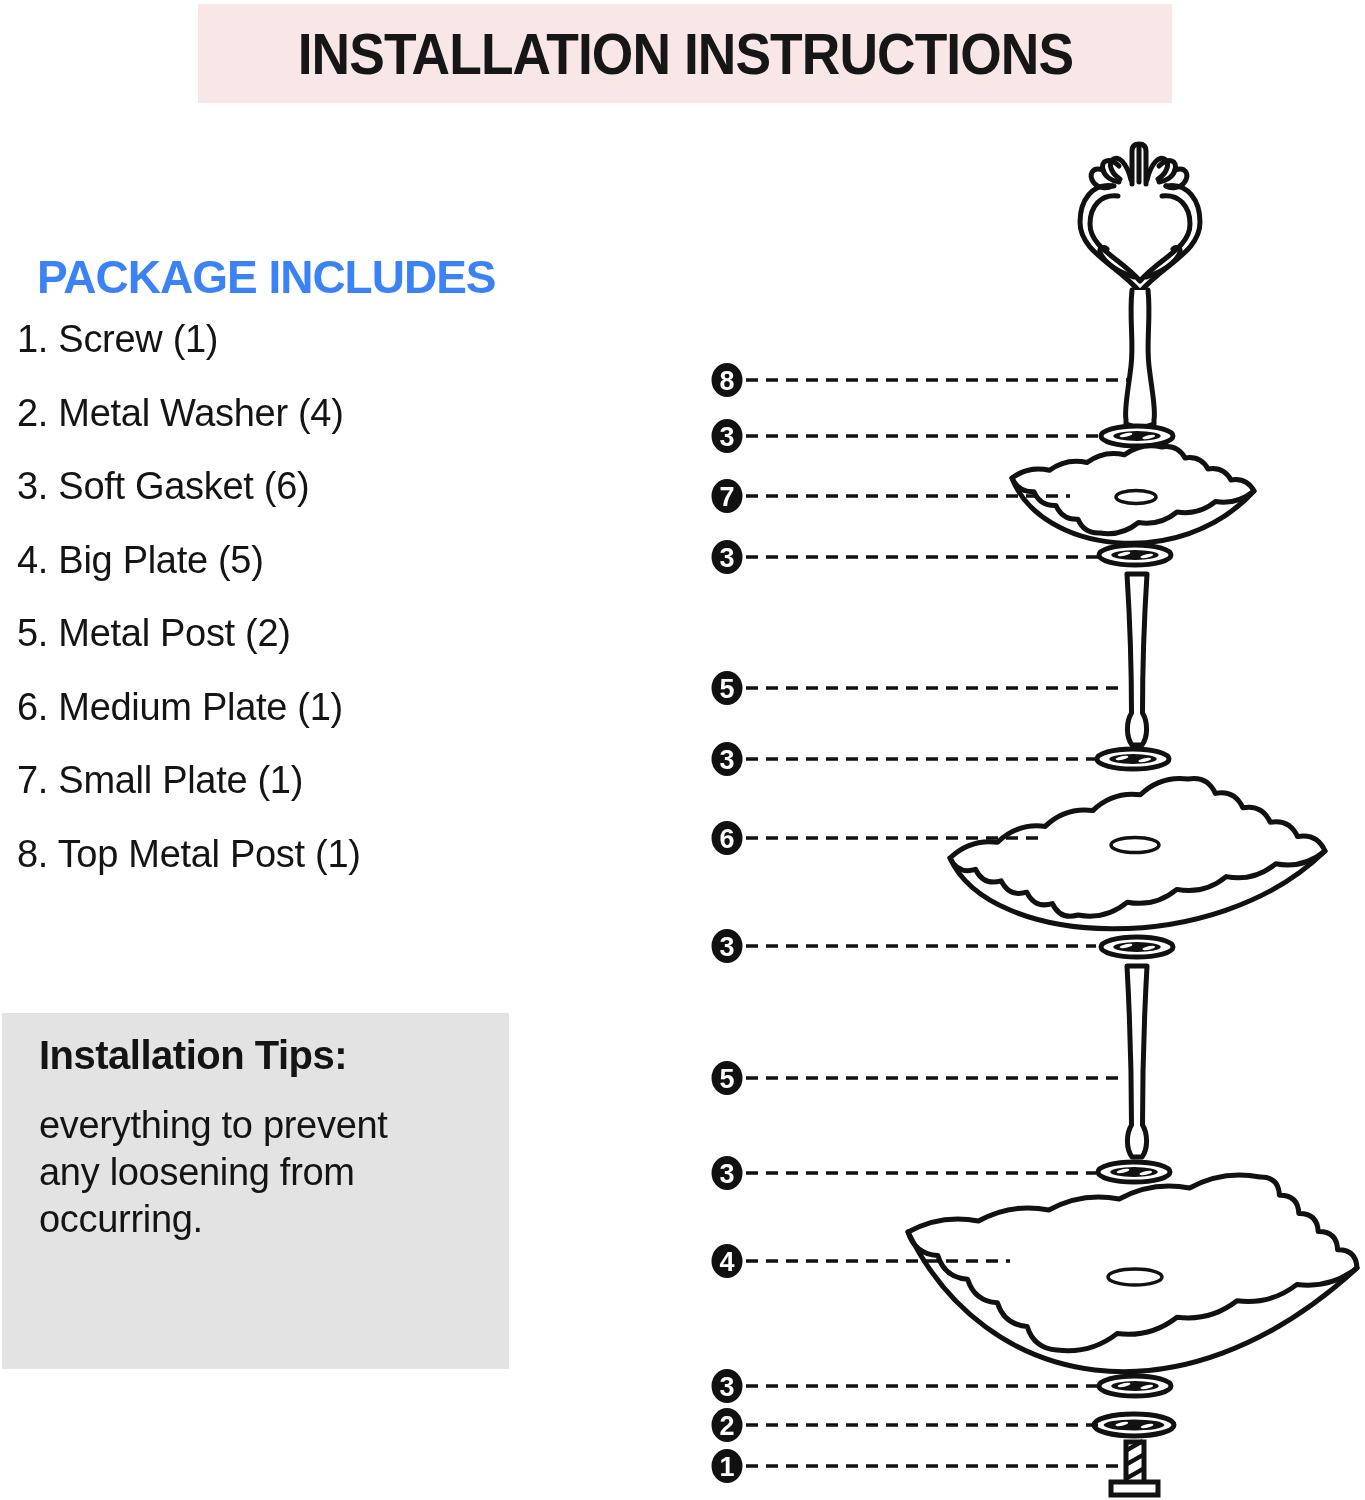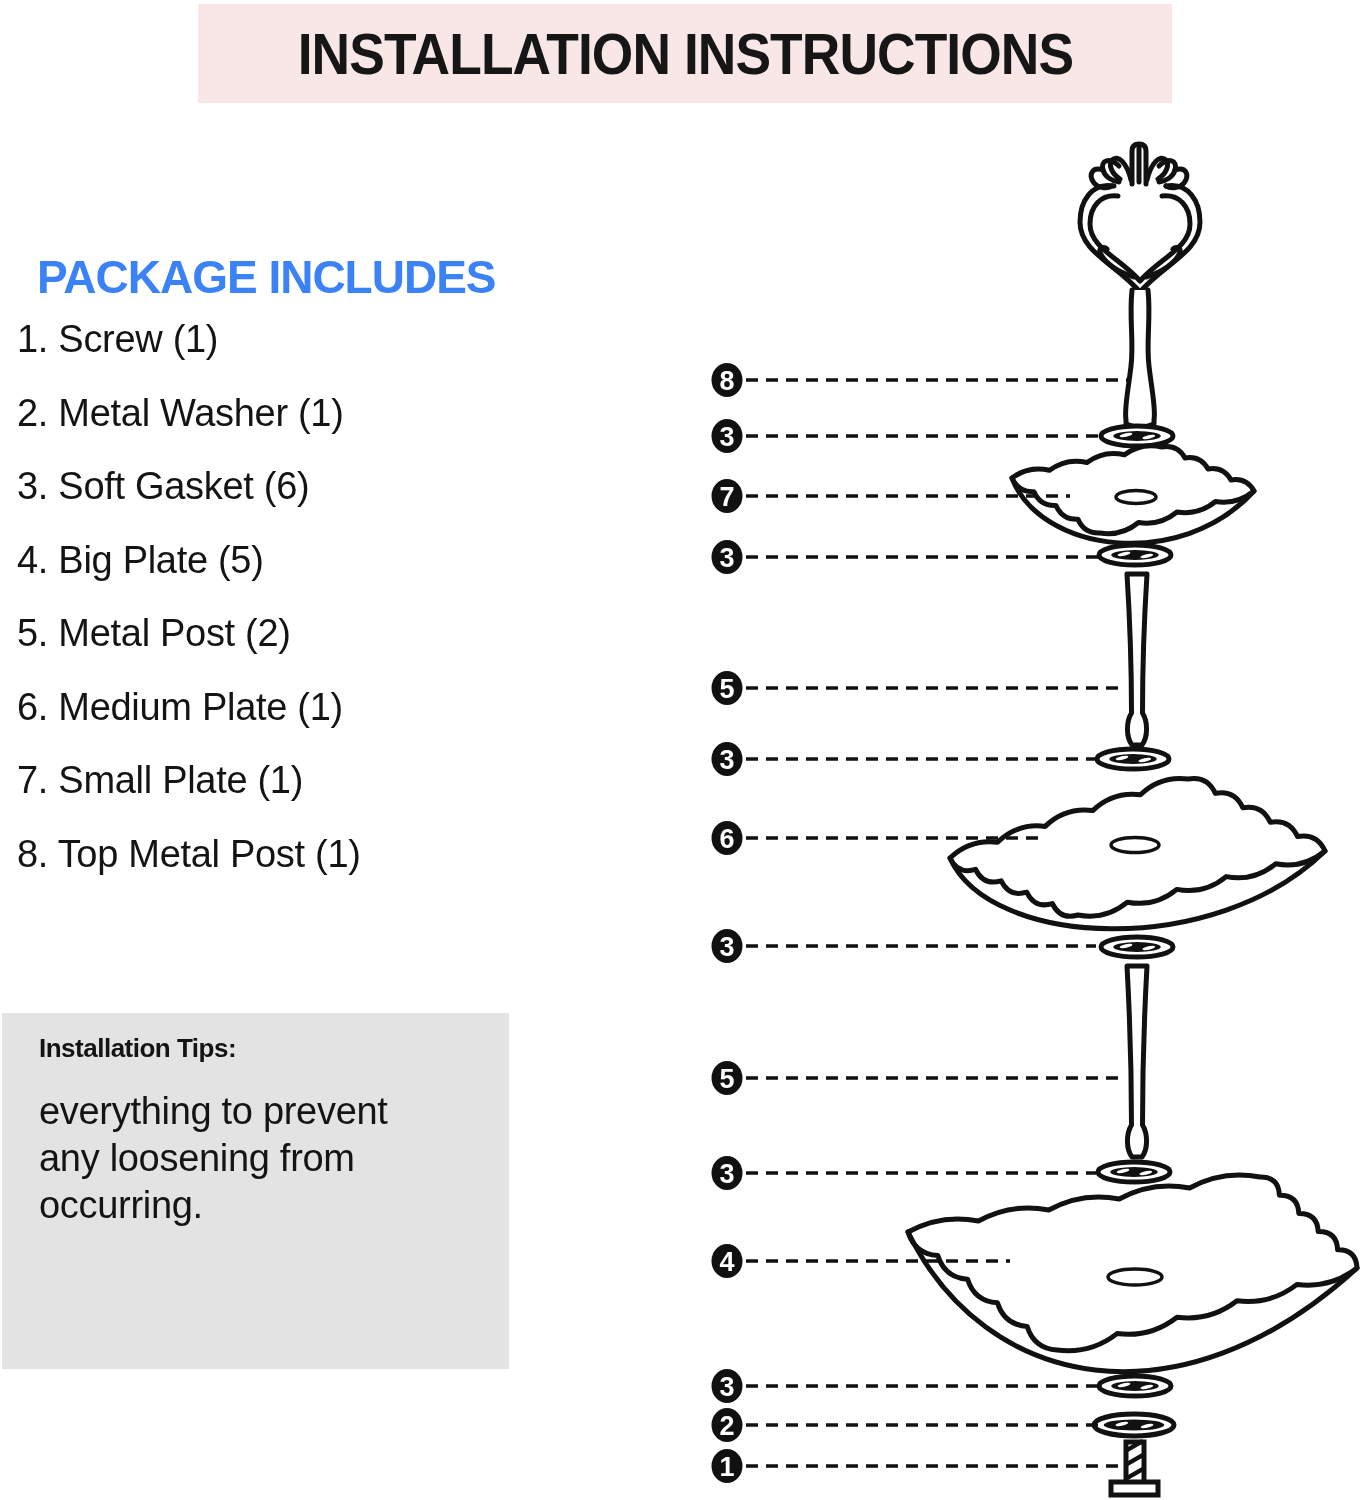--- a/index.html
+++ b/index.html
@@ -25,36 +25,36 @@
   }
   .pkg-list li{
     height:73.5px;display:flex;align-items:center;
     font-size:38px;letter-spacing:-.3px;white-space:nowrap;
   }
   .tips{
     position:absolute;left:2px;top:1013px;width:507px;height:356px;
     background:var(--tips-bg,#e3e3e3);box-sizing:border-box;
     padding:20px 28px 0 37px;
   }
-  .tips h2{margin:0 0 24px 0;font-size:26px;font-weight:700;letter-spacing:-.5px;}
+  .tips h2{margin:0 0 24px 0;font-size:40px;font-weight:700;letter-spacing:-.5px;}
   .tips .line{font-size:38px;line-height:47px;letter-spacing:-.3px;white-space:nowrap;}
   svg.diagram{position:absolute;left:690px;top:140px;}
 </style>
 </head>
 <body>
 
 <div class="banner">
   <h1>INSTALLATION INSTRUCTIONS</h1>
 </div>
 
 <div class="pkg-heading">PACKAGE INCLUDES</div>
 
 <ul class="pkg-list">
   <li>1. Screw (1)</li>
-  <li>2. Metal Washer (1)</li>
+  <li>2. Metal Washer (4)</li>
   <li>3. Soft Gasket (6)</li>
   <li>4. Big Plate (5)</li>
   <li>5. Metal Post (2)</li>
   <li>6. Medium Plate (1)</li>
   <li>7. Small Plate (1)</li>
   <li>8. Top Metal Post (1)</li>
 </ul>
 
 <div class="tips">
   <h2>Installation Tips:</h2>

